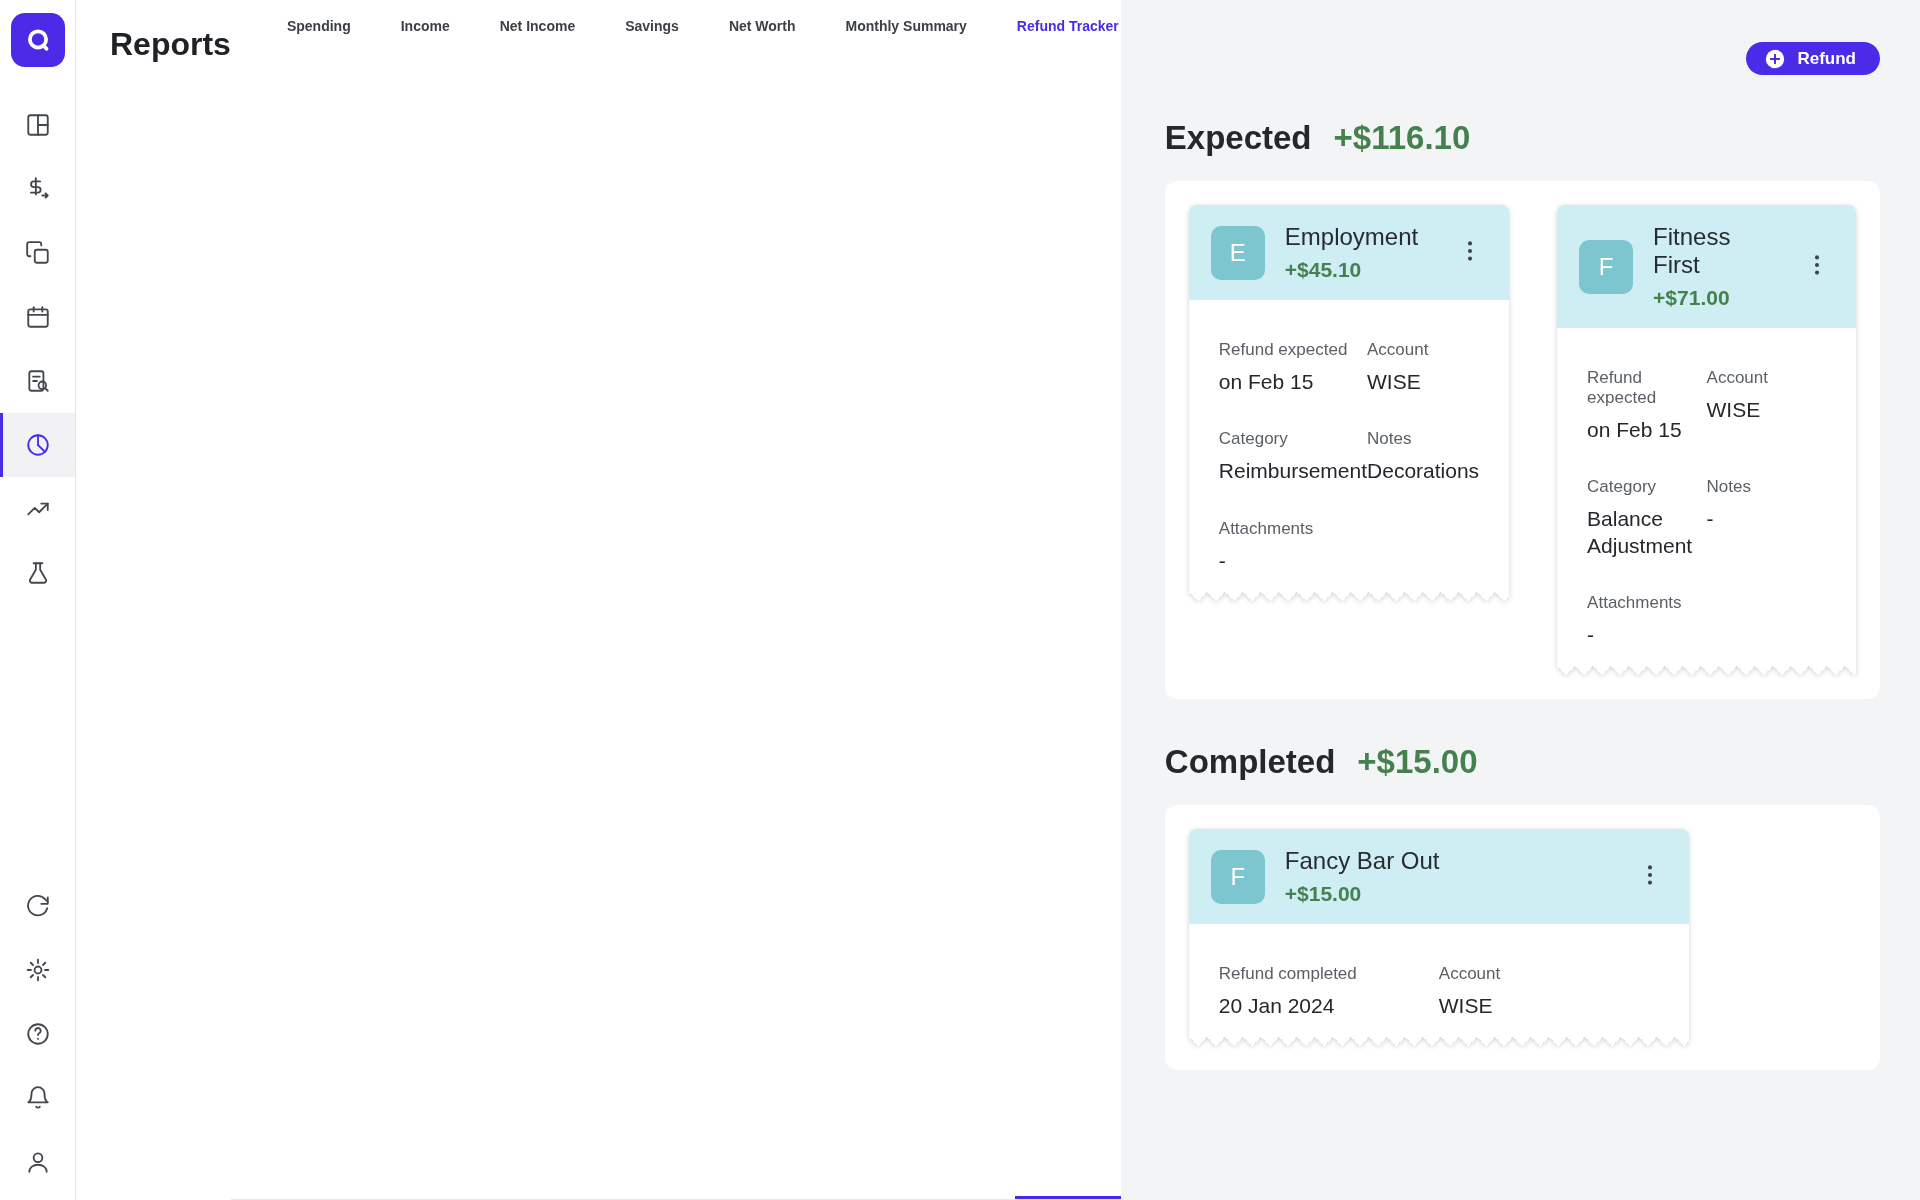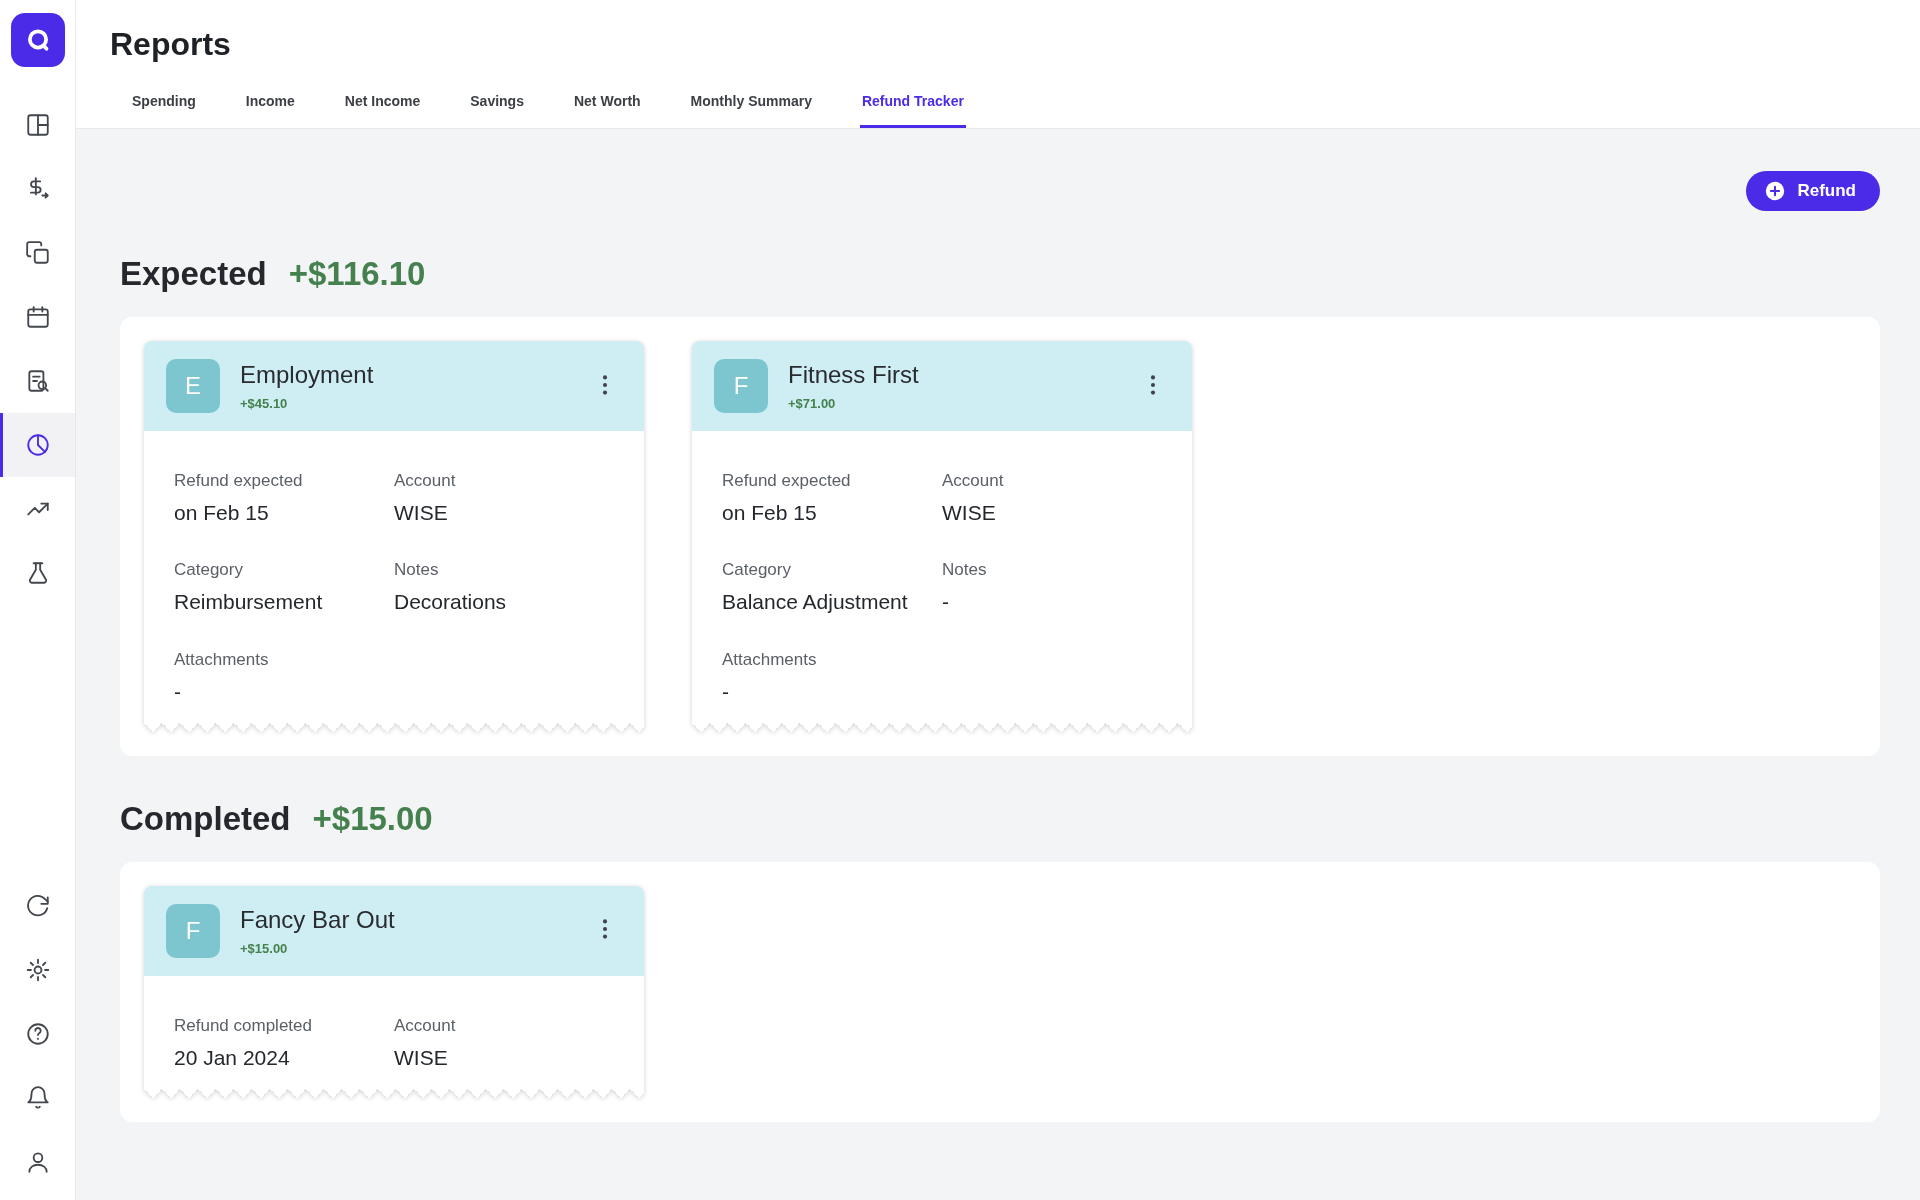--- a/index.html
+++ b/index.html
@@ -21,45 +21,45 @@
     position:relative;cursor:pointer;}
   .nav-item svg.icon{stroke:#43474d;}
   .nav-item.active{background:#f2f2f5;}
   .nav-item.active::before{content:"";position:absolute;left:0;top:0;bottom:0;width:3px;
     background:var(--accent);}
   .nav-item.active svg.icon{stroke:var(--accent);}
   .nav-bottom{margin-top:auto;margin-bottom:6px;width:100%;}
   svg.icon{width:26px;height:26px;fill:none;stroke-width:1.7;stroke-linecap:round;stroke-linejoin:round;}
   svg.kebab{fill:#40444a;stroke:none;width:26px;height:26px;}
   
-  .main{flex:1;display:flex;flex-direction:column;min-width:0;}
+  .main{flex:1;display:flex;min-width:0;}
   .page-header{padding:26px 0 12px 34px;background:#fff;}
   .page-title{font-size:32px;font-weight:600;color:#1e2125;}
   .tabbar{display:flex;gap:46px;padding:8px 0 0 54px;border-bottom:1px solid #e8e8ec;background:#fff;}
   .tab{font-size:14px;font-weight:700;color:#3c4046;padding:10px 2px 16px;cursor:pointer;
     border-bottom:3px solid transparent;}
   .tab.active{color:var(--accent);border-bottom-color:var(--accent);}
   
   .content{flex:1;background:var(--content-bg);padding:0 40px 0 44px;overflow:hidden;}
   .actions-row{display:flex;justify-content:flex-end;padding-top:42px;}
   .refund-btn{display:flex;align-items:center;gap:11px;background:var(--accent);color:#fff;
-    font-size:17px;font-weight:700;border:none;border-radius:24px;height:40px;padding:0 24px 0 18px;
+    font-size:17px;font-weight:700;border:none;border-radius:24px;height:33px;padding:0 24px 0 18px;
     cursor:pointer;font-family:inherit;}
   .section-title{display:flex;gap:22px;align-items:baseline;font-size:33px;font-weight:600;
     color:#24272b;margin-top:44px;}
   .section-total{color:var(--green);font-weight:700;}
   .panel{background:#fff;border-radius:12px;padding:24px;margin-top:24px;display:flex;gap:48px;
     align-items:flex-start;}
   .card{width:500px;filter:drop-shadow(0 1px 2.5px rgba(0,0,0,.18));}
   .card-header{background:var(--card-header);border-radius:8px 8px 0 0;display:flex;
     align-items:center;gap:20px;padding:18px 22px;}
   .avatar{width:54px;height:54px;border-radius:10px;background:var(--avatar-bg);color:#fff;
     font-size:24px;display:flex;align-items:center;justify-content:center;flex-shrink:0;}
   .card-name{font-size:24px;color:#282b30;}
-  .card-amount{font-size:13px;color:var(--green);font-weight:700;margin-top:7px;}
+  .card-amount{font-size:21px;color:var(--green);font-weight:700;margin-top:7px;}
   .menu-btn{margin-left:auto;background:none;border:none;cursor:pointer;padding:4px;}
   .card-body{background:#fff;padding:40px 30px 18px;display:grid;grid-template-columns:1fr 1fr;
     row-gap:34px;}
   .field-label{font-size:17px;color:#5b6067;}
   .field-value{font-size:21px;color:#24272c;margin-top:9px;max-width:190px;line-height:1.25;}
   .zigzag{height:9px;
     background:conic-gradient(from -45deg at 50% 100%, #fff 90deg, rgba(0,0,0,0) 0) 0 0 / 18px 9px repeat-x;}
 </style>
 </head>
 <body>

